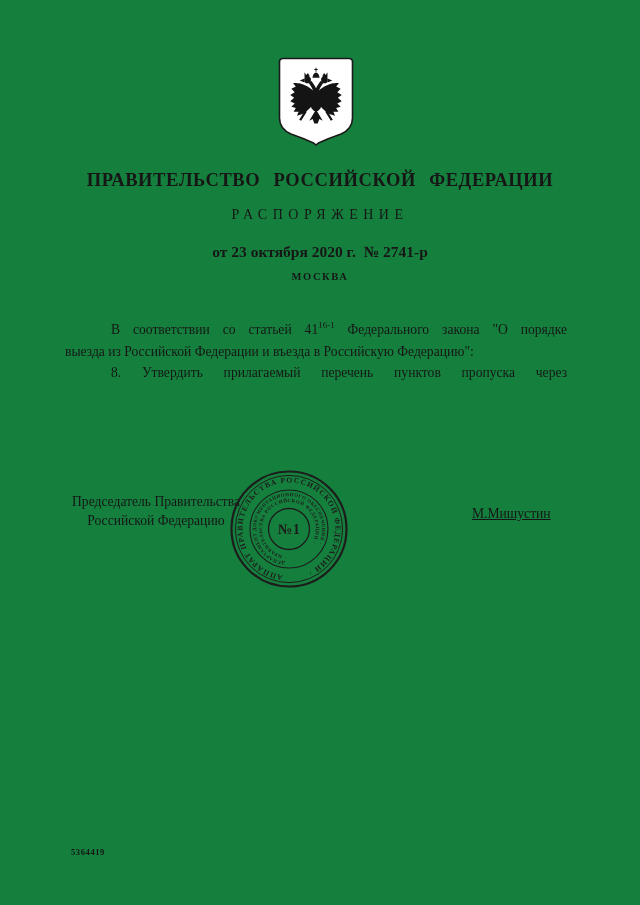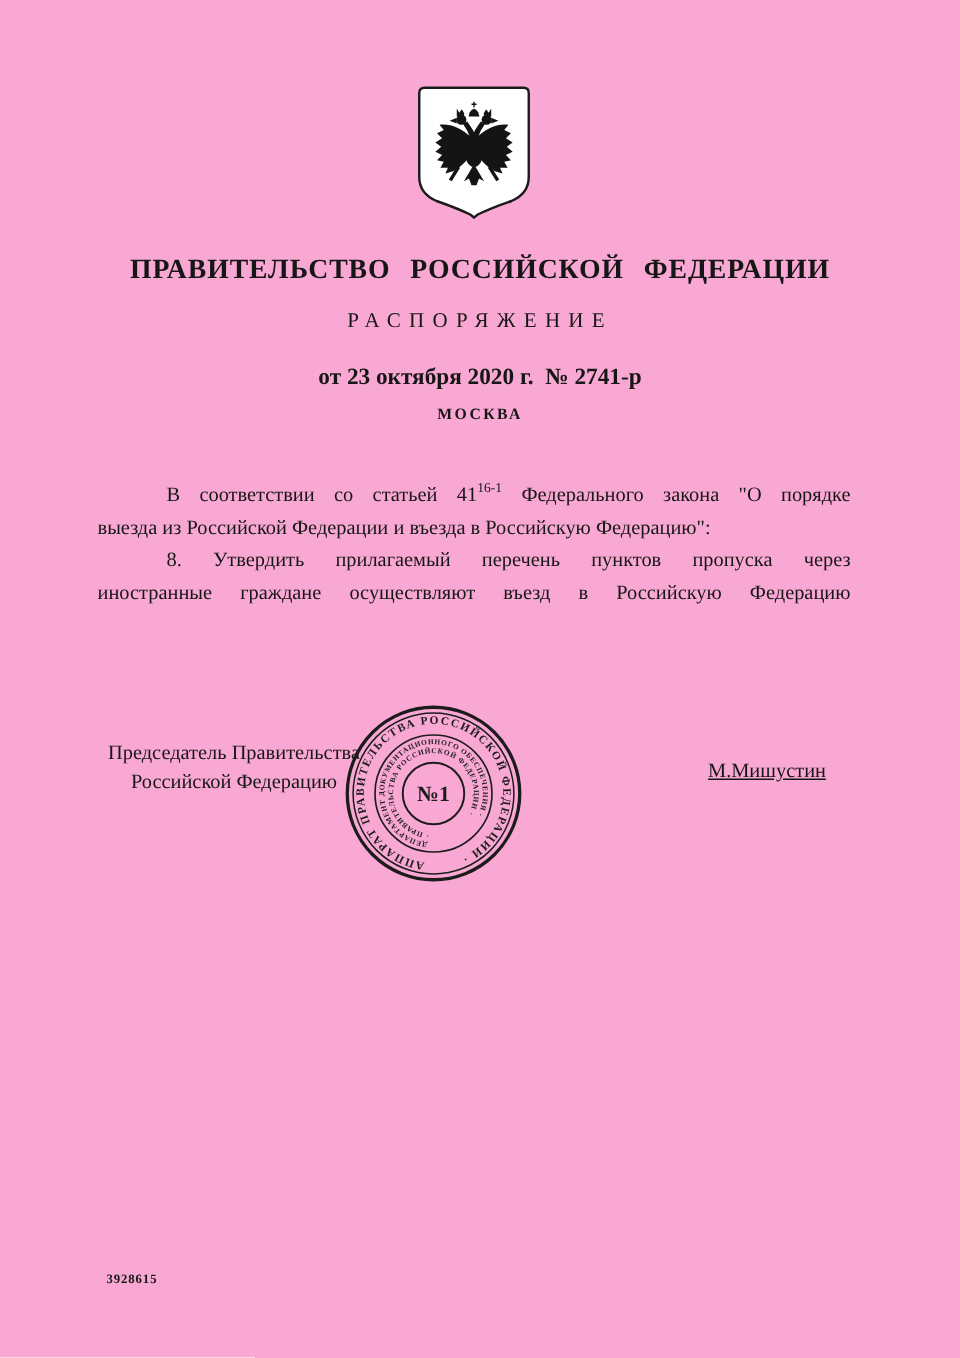--- a/index.html
+++ b/index.html
@@ -1,19 +1,19 @@
 <!DOCTYPE html>
 <html lang="ru"><head>
 <meta charset="utf-8">
 <style>
   html,body{margin:0;padding:0;background:#ffffff;}
   #page{
     position:relative;
     width:640px;height:905px;
-    background:#f9a8d4;
+    background:#15803d;
     font-family:"Liberation Serif","DejaVu Serif",serif;
     color:#161616;
     overflow:hidden;
   }
   
   .arms{position:absolute;left:278px;top:57px;width:76px;height:89px;}
   
   .h-org{
     position:absolute;left:0;top:170px;width:100%;
     text-align:center;font-weight:bold;font-size:18.5px;
@@ -94,21 +94,20 @@
 
   <div class="h-org">ПРАВИТЕЛЬСТВО РОССИЙСКОЙ ФЕДЕРАЦИИ</div>
   <div class="h-type">РАСПОРЯЖЕНИЕ</div>
   <div class="h-date">от 23 октября 2020 г.  № 2741-р</div>
   <div class="h-city">МОСКВА</div>
 
   <div class="body-text">
     <div class="bline j first"><span>В соответствии со статьей 41</span><sup>16-1</sup><span> Федерального закона "О порядке</span></div>
     <div class="bline">выезда из Российской Федерации и въезда в Российскую Федерацию":</div>
     <div class="bline j first">8. Утвердить прилагаемый перечень пунктов пропуска через</div>
-    <div class="bline j">иностранные граждане осуществляют въезд в Российскую Федерацию</div>
   </div>
 
   <div class="sig-title">
     <div>Председатель Правительства</div>
     <div>Российской Федерацию</div>
   </div>
   <div class="sig-name">М.Мишустин</div>
 
   <div class="stamp">
     <svg width="122" height="122" viewBox="0 0 122 122">
@@ -127,15 +126,15 @@
       <text class="ring-in1">
         <textPath href="#ring-in1-path" startOffset="4">ДЕПАРТАМЕНТ ДОКУМЕНТАЦИОННОГО ОБЕСПЕЧЕНИЯ ·</textPath>
       </text>
       <text class="ring-in2">
         <textPath href="#ring-in2-path" startOffset="3">· ПРАВИТЕЛЬСТВА РОССИЙСКОЙ ФЕДЕРАЦИИ ·</textPath>
       </text>
       <text class="center-no" x="61" y="66" text-anchor="middle">№1</text>
     </svg>
   </div>
 
-  <div class="print-no">3928615</div>
+  <div class="print-no">5364419</div>
 
 </div>
 
 </body></html>

